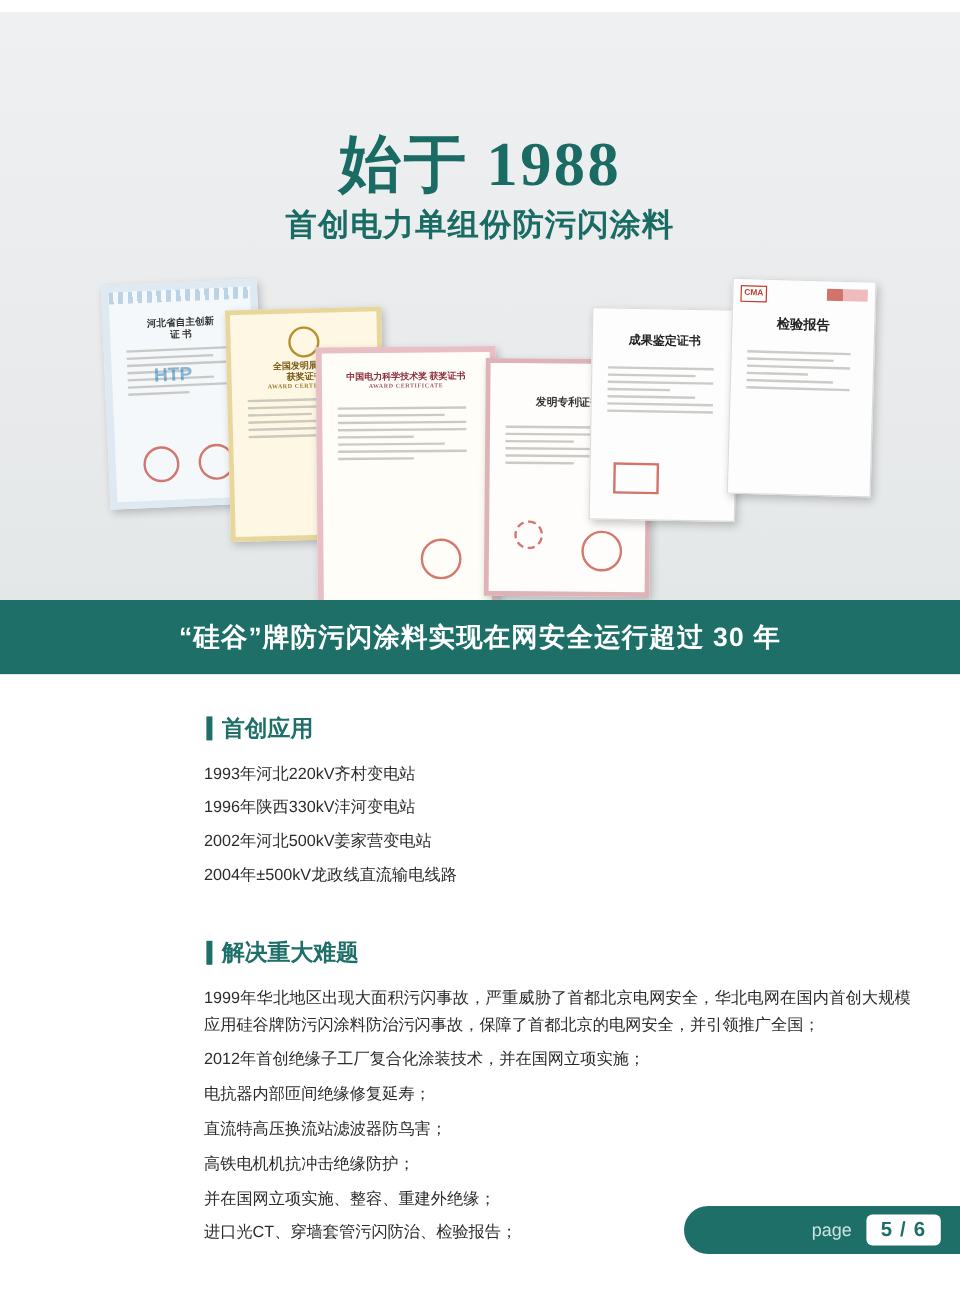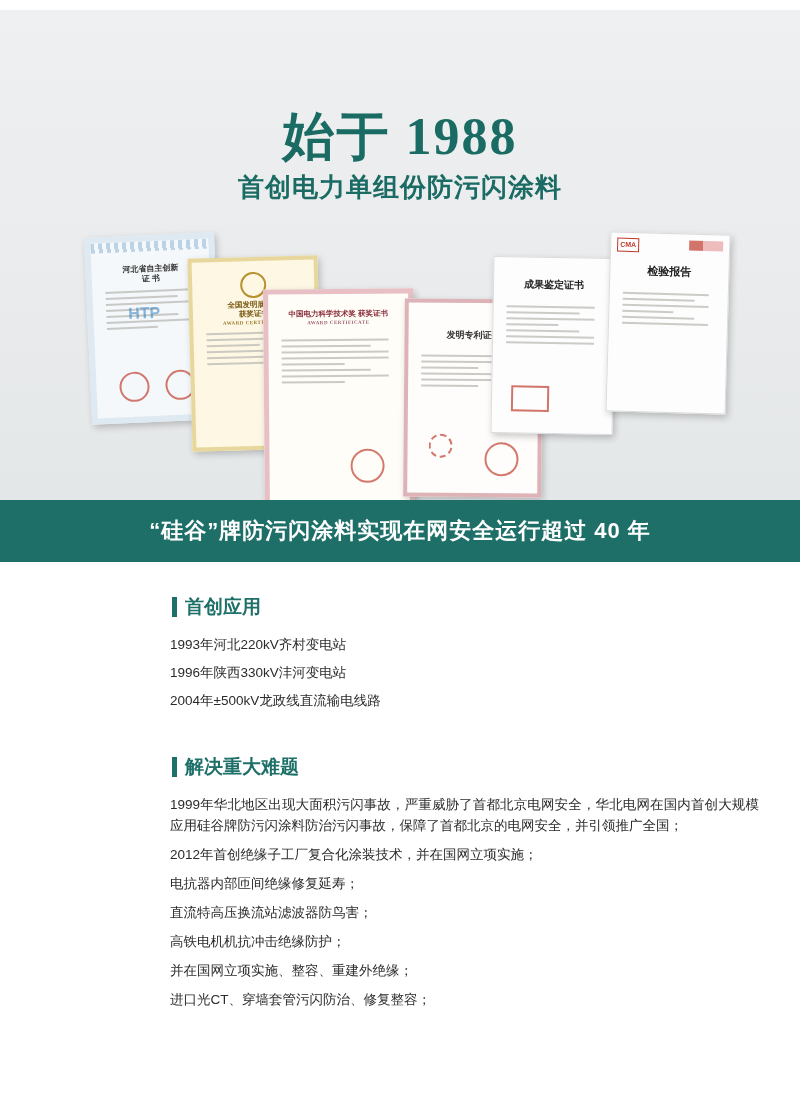--- a/index.html
+++ b/index.html
@@ -384,49 +384,58 @@
             <div class="cert-line m"></div>
             <div class="cert-line l"></div>
           </div>
         </div>
       </div>
 
     </div>
   </div>
 
   <div class="banner">
-    <div class="banner-text">“硅谷”牌防污闪涂料实现在网安全运行超过 40 年</div>
+    <div class="banner-text">“硅谷”牌防污闪涂料实现在网安全运行超过 30 年</div>
   </div>
 
   <div class="content">
 
     <div id="block1">
       <div class="section-head">
         <div class="section-bar"></div>
         <div class="section-title">首创应用</div>
       </div>
       <div class="list">
         <div class="list-item">1993年河北220kV齐村变电站</div>
         <div class="list-item">1996年陕西330kV沣河变电站</div>
+        <div class="list-item">2002年河北500kV姜家营变电站</div>
         <div class="list-item">2004年±500kV龙政线直流输电线路</div>
       </div>
     </div>
 
     <div id="block2">
       <div class="section-head">
         <div class="section-bar"></div>
         <div class="section-title">解决重大难题</div>
       </div>
       <div class="list">
         <div class="para">1999年华北地区出现大面积污闪事故，严重威胁了首都北京电网安全，华北电网在国内首创大规模应用硅谷牌防污闪涂料防治污闪事故，保障了首都北京的电网安全，并引领推广全国；</div>
         <div class="para">2012年首创绝缘子工厂复合化涂装技术，并在国网立项实施；</div>
         <div class="para">电抗器内部匝间绝缘修复延寿；</div>
         <div class="para">直流特高压换流站滤波器防鸟害；</div>
         <div class="para">高铁电机机抗冲击绝缘防护；</div>
         <div class="para">并在国网立项实施、整容、重建外绝缘；</div>
-        <div class="para">进口光CT、穿墙套管污闪防治、修复整容；</div>
+        <div class="para">进口光CT、穿墙套管污闪防治、检验报告；</div>
 
       </div>
     </div>
 
+    <div class="pagenum">
+      <span class="lbl">page</span>
+      <span class="box">
+        <span>5</span>
+        <span>/</span>
+        <span>6</span>
+      </span>
+    </div>
 
   </div>
 </div>
 
 </body></html>

